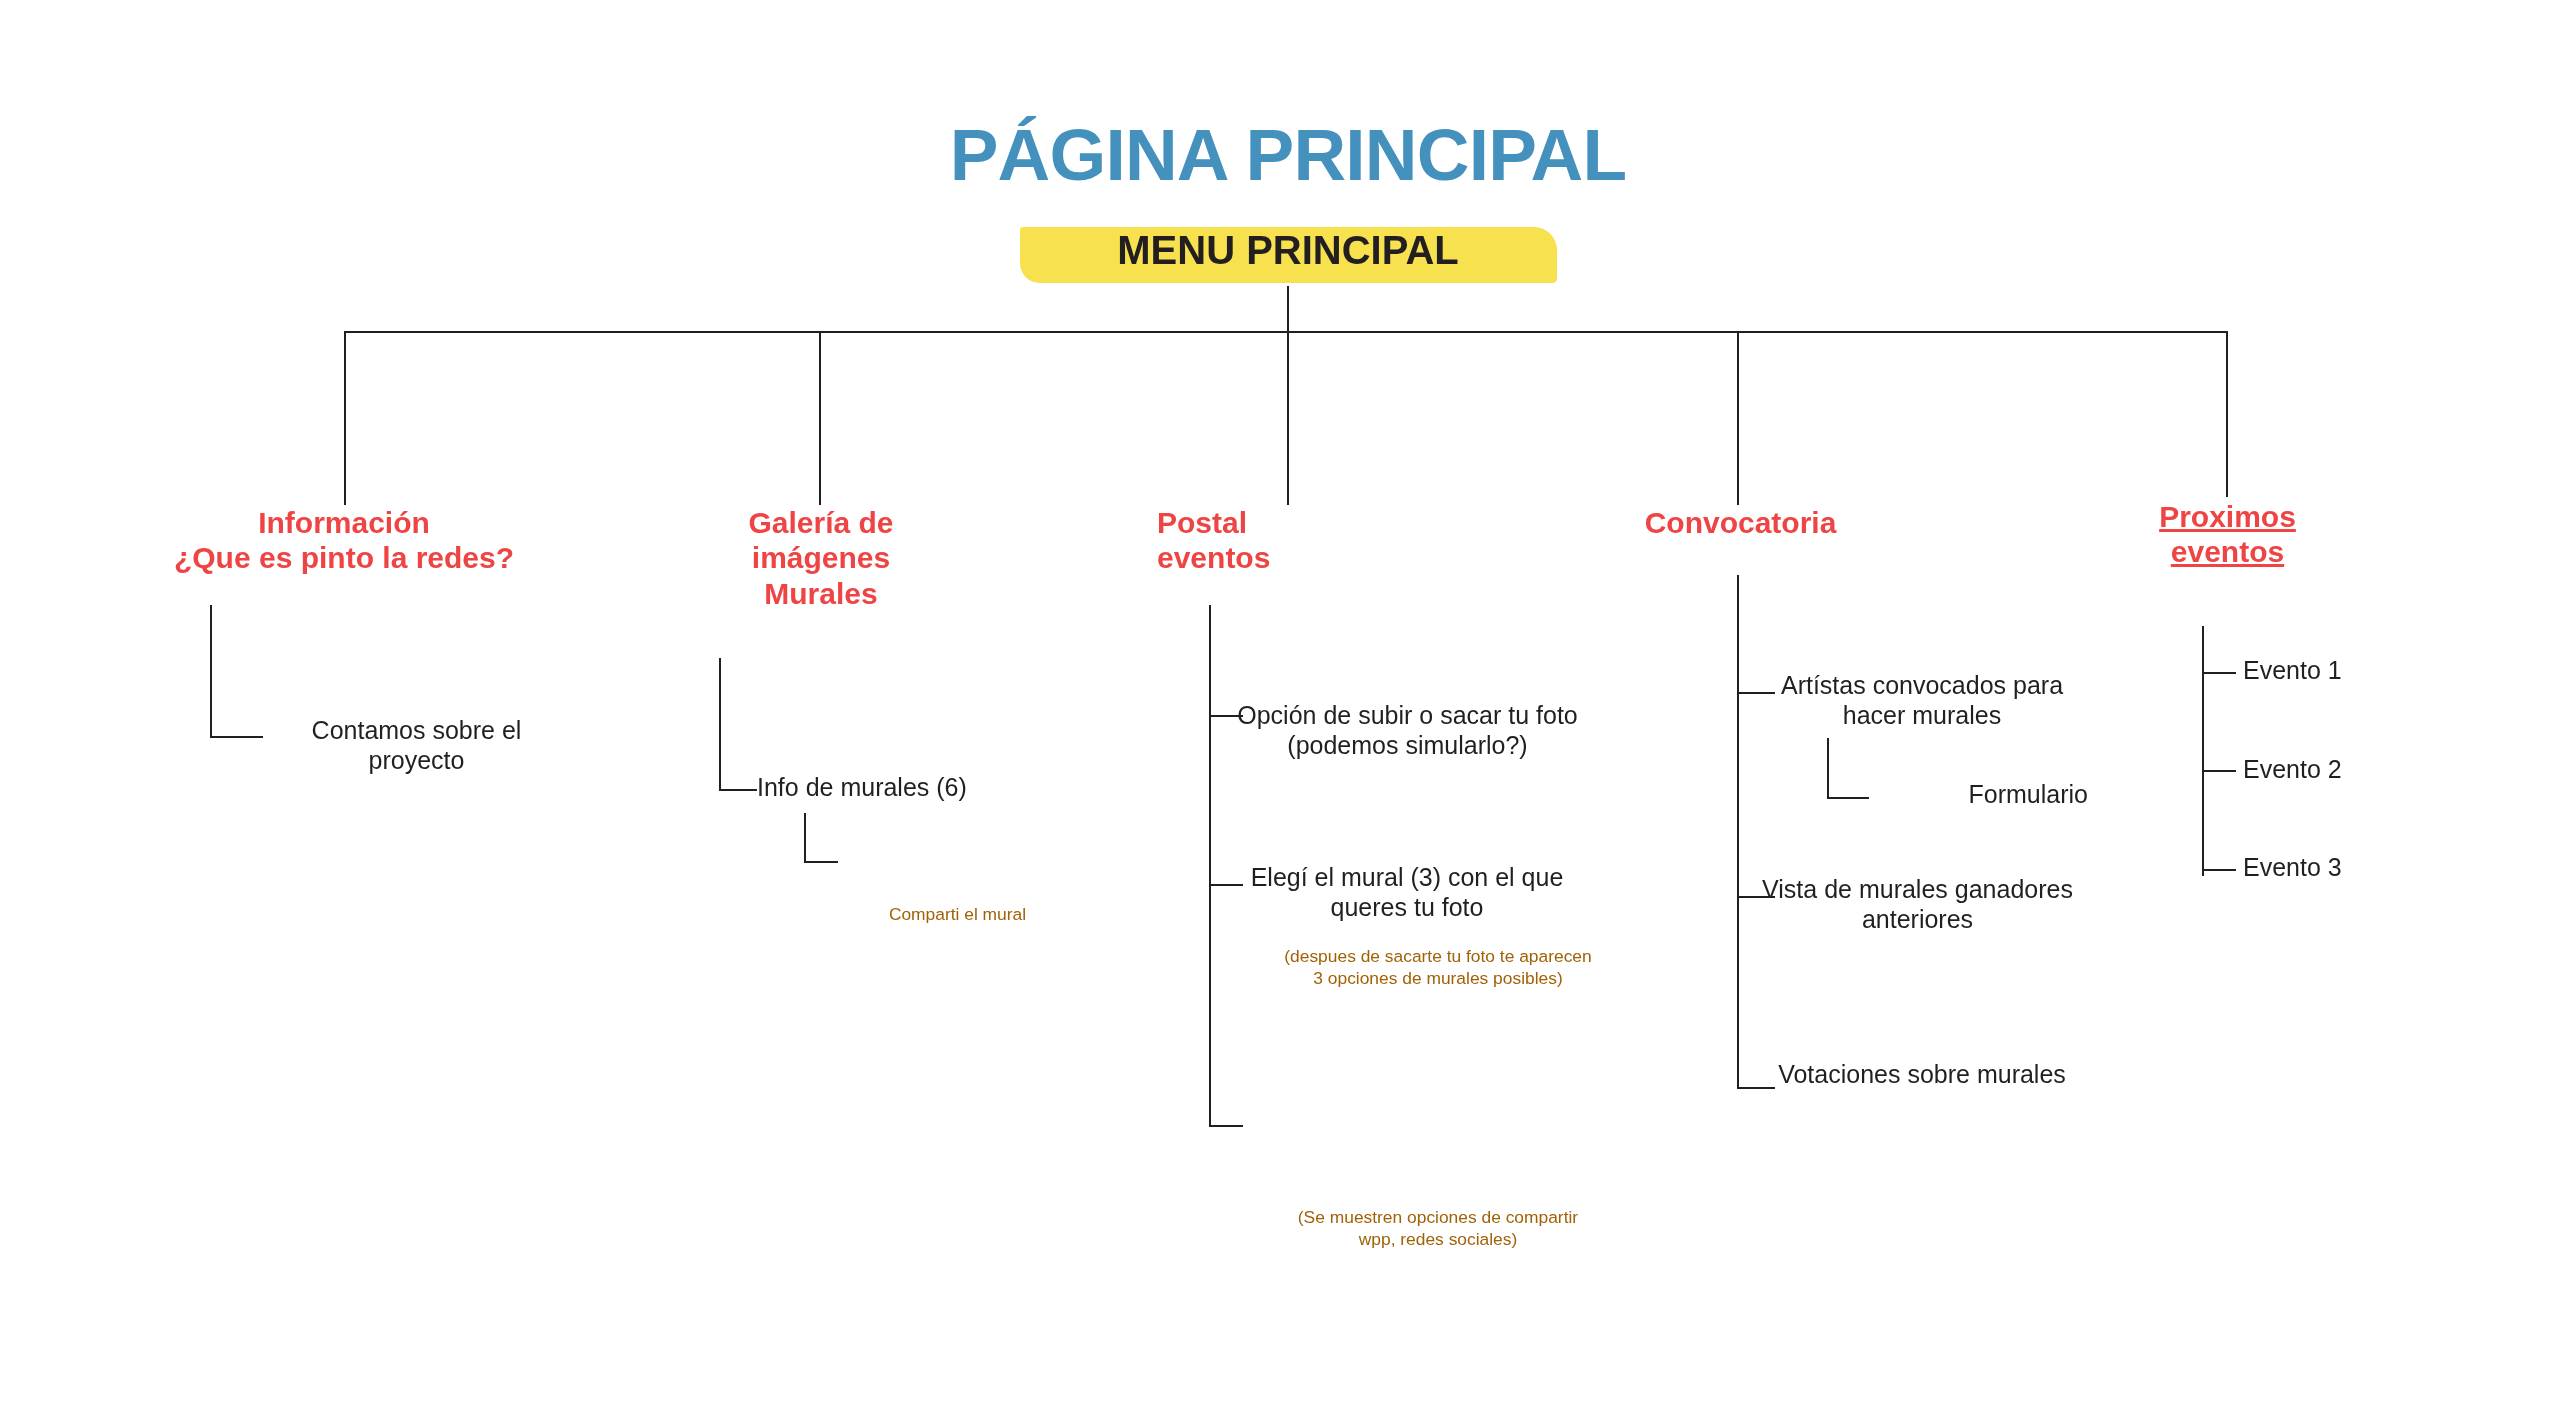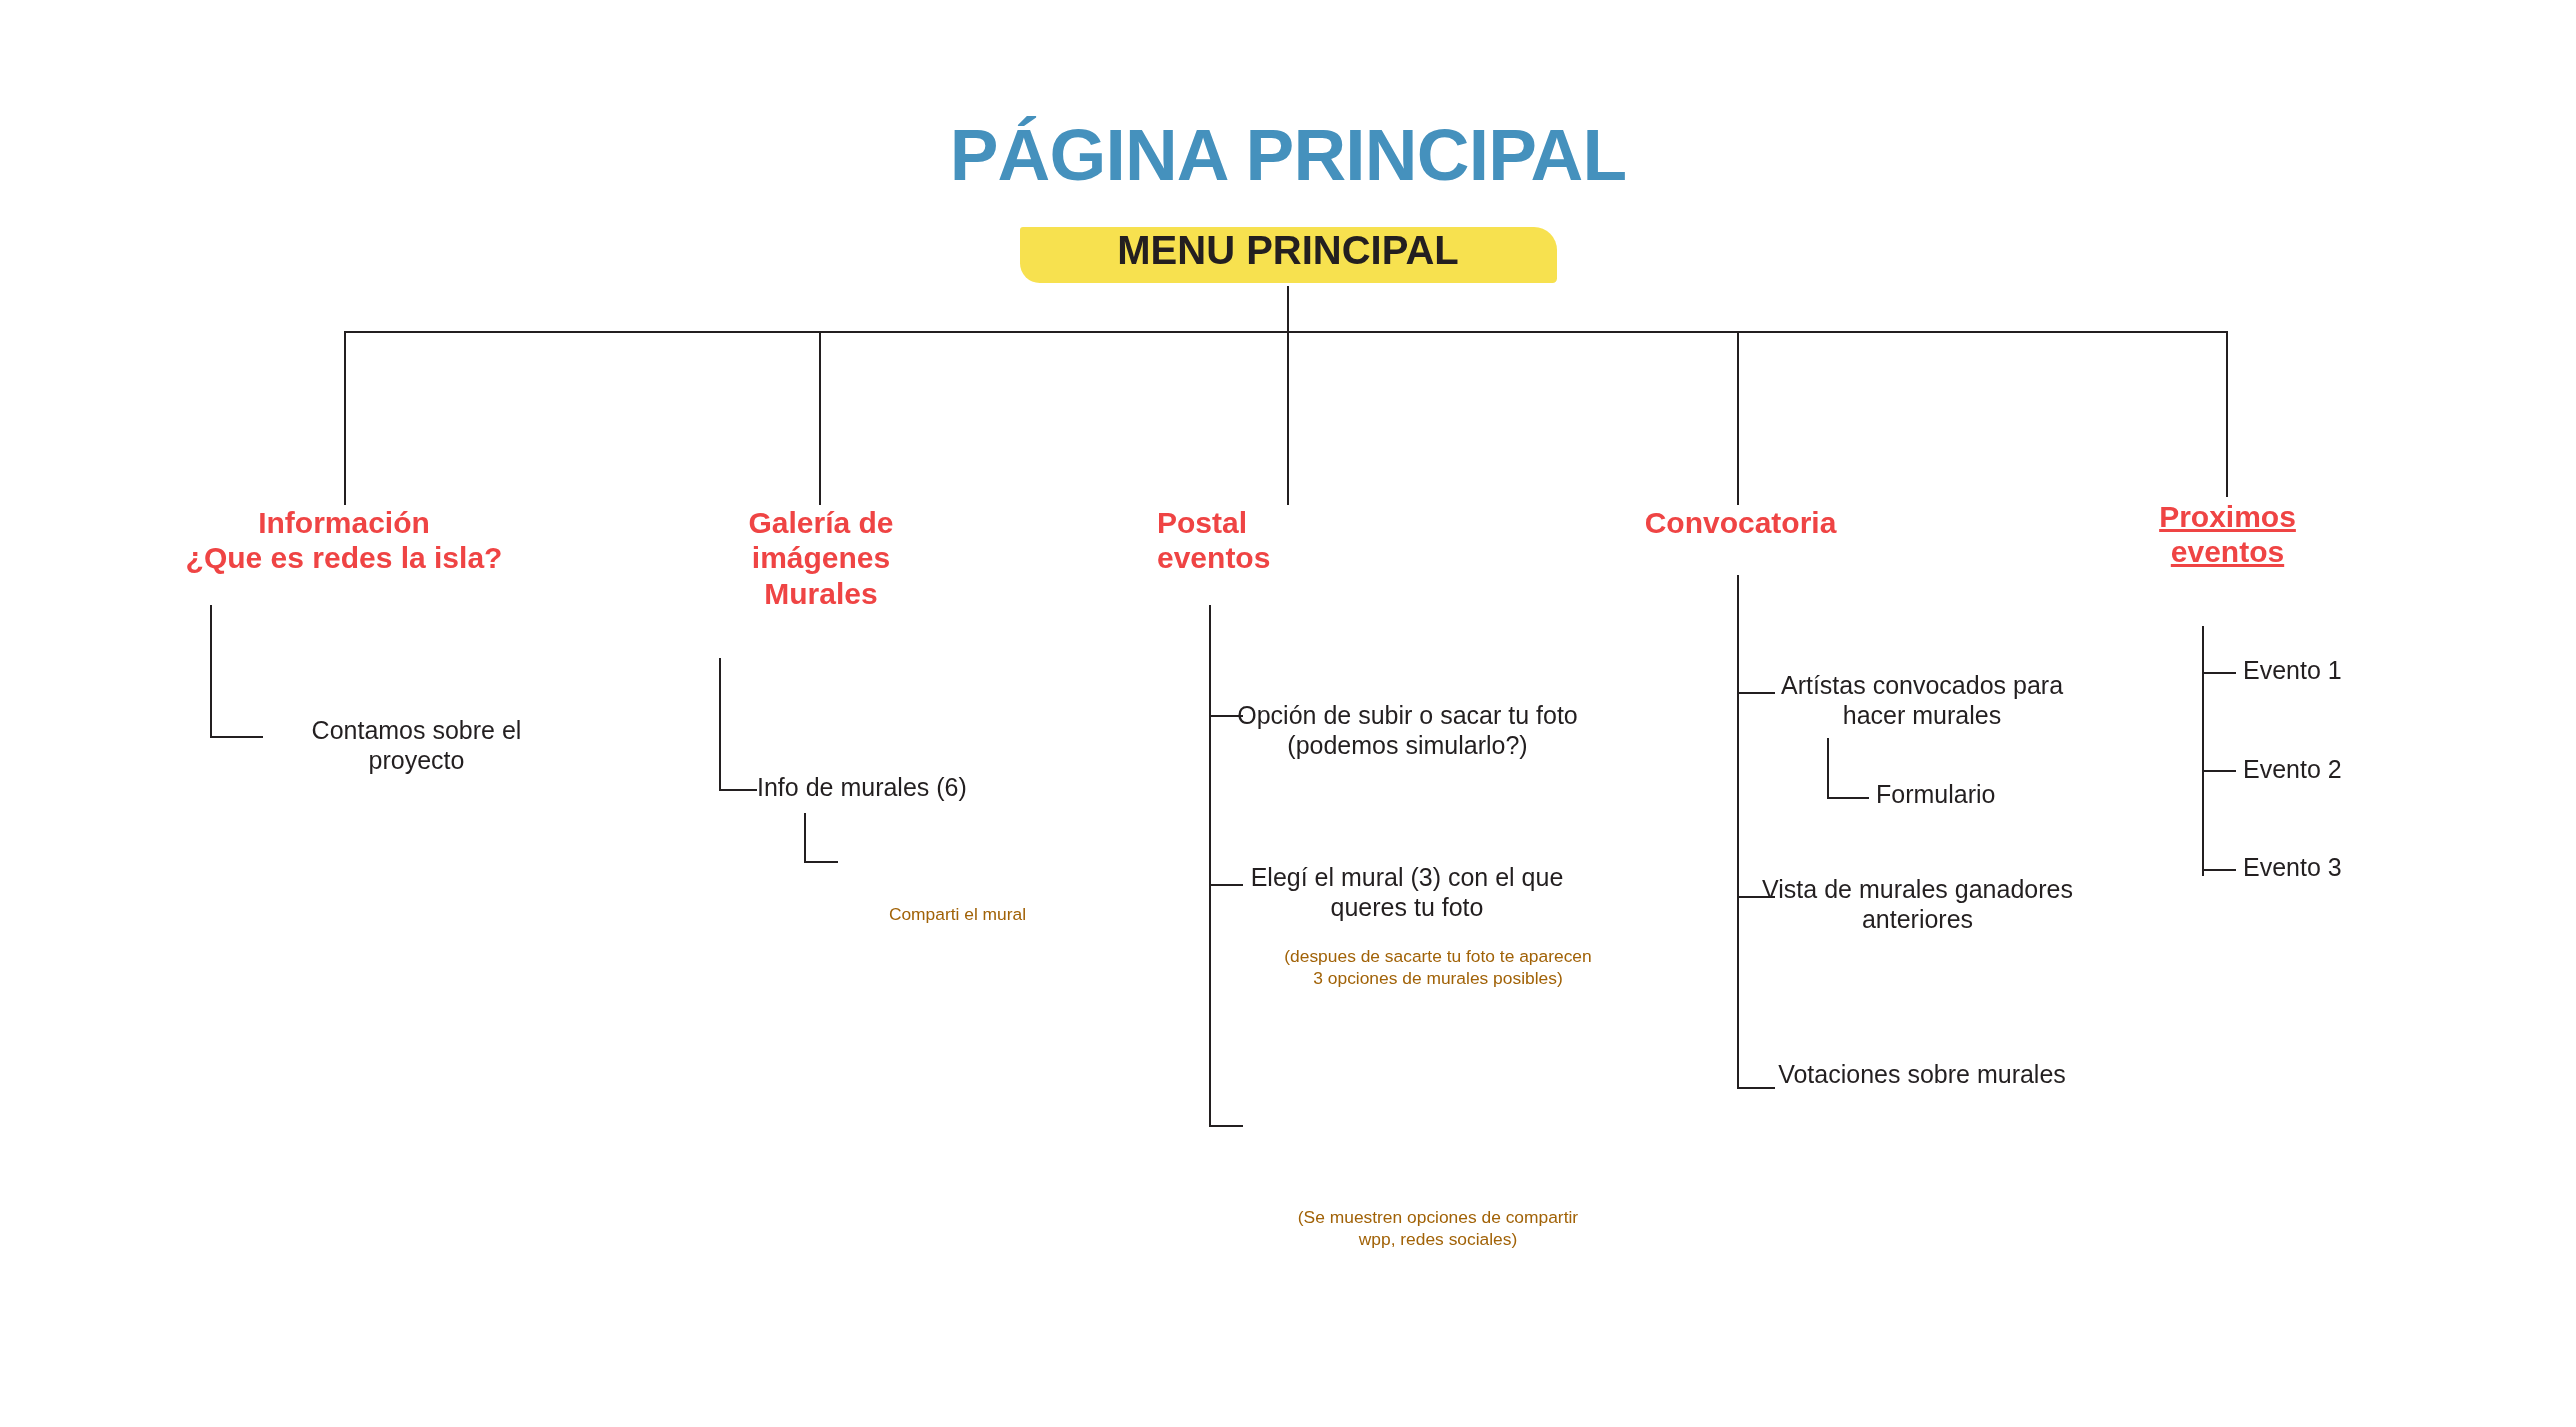--- a/index.html
+++ b/index.html
@@ -108,21 +108,21 @@
   <div class="ln lnh" style="left:344px; top:331px; width:1884px;"></div>
 
   <div class="ln lnv" style="left:344px; top:331px; height:174px;"></div>
   <div class="ln lnv" style="left:819px; top:331px; height:174px;"></div>
   <div class="ln lnv" style="left:1287px; top:331px; height:174px;"></div>
   <div class="ln lnv" style="left:1737px; top:331px; height:174px;"></div>
   <div class="ln lnv" style="left:2226px; top:331px; height:166px;"></div>
 
   <div class="branch-title" style="left:98px; top:505px; width:492px;">
     <div>Información</div>
-    <div>¿Que es redes la isla?</div>
+    <div>¿Que es pinto la redes?</div>
   </div>
 
   <div class="ln lnv" style="left:210px; top:605px; height:132px;"></div>
   <div class="ln lnh" style="left:210px; top:736px; width:53px;"></div>
   <div class="leaf" style="left:265px; top:715px; width:303px;">Contamos sobre el proyecto</div>
 
   <div class="branch-title" style="left:651px; top:505px; width:340px;">
     <div>Galería de</div>
     <div>imágenes</div>
     <div>Murales</div>
@@ -157,21 +157,21 @@
 
   <div class="ln lnv" style="left:1737px; top:575px; height:514px;"></div>
   <div class="ln lnh" style="left:1737px; top:692px; width:38px;"></div>
   <div class="ln lnh" style="left:1737px; top:896px; width:38px;"></div>
   <div class="ln lnh" style="left:1737px; top:1087px; width:38px;"></div>
 
   <div class="leaf" style="left:1763px; top:670px; width:318px;">Artístas convocados para hacer murales</div>
 
   <div class="ln lnv" style="left:1827px; top:738px; height:61px;"></div>
   <div class="ln lnh" style="left:1827px; top:797px; width:42px;"></div>
-  <div class="leaf" style="left:1876px; top:779px; width:212px; text-align:left;">Formulario</div>
+  <div class="leaf" style="left:1876px; top:779px; width:212px; text-align:right;">Formulario</div>
 
   <div class="leaf" style="left:1732px; top:874px; width:371px;">Vista de murales ganadores anteriores</div>
   <div class="leaf" style="left:1763px; top:1059px; width:318px;">Votaciones sobre murales</div>
 
   <div class="branch-title" style="left:2065px; top:499px; width:325px;text-decoration:underline;">
     <div>Proximos</div>
     <div>eventos</div>
   </div>
 
   <div class="ln lnv" style="left:2202px; top:626px; height:250px;"></div>

